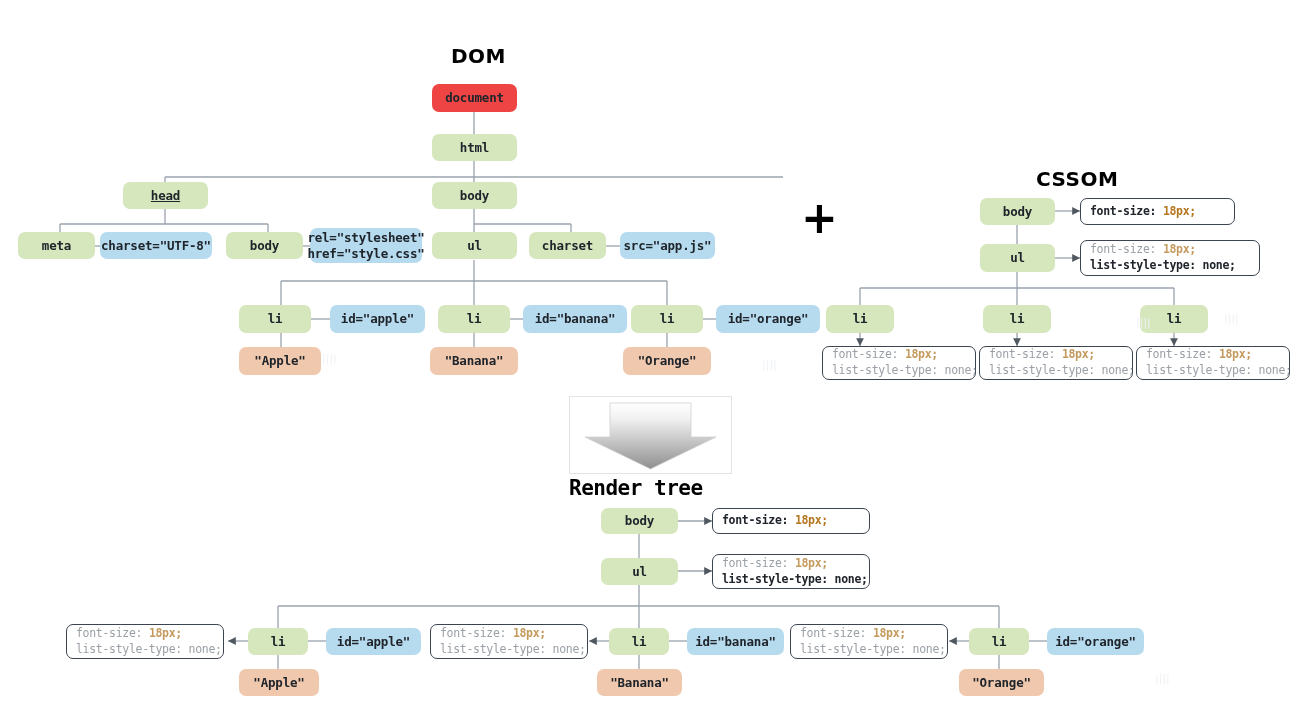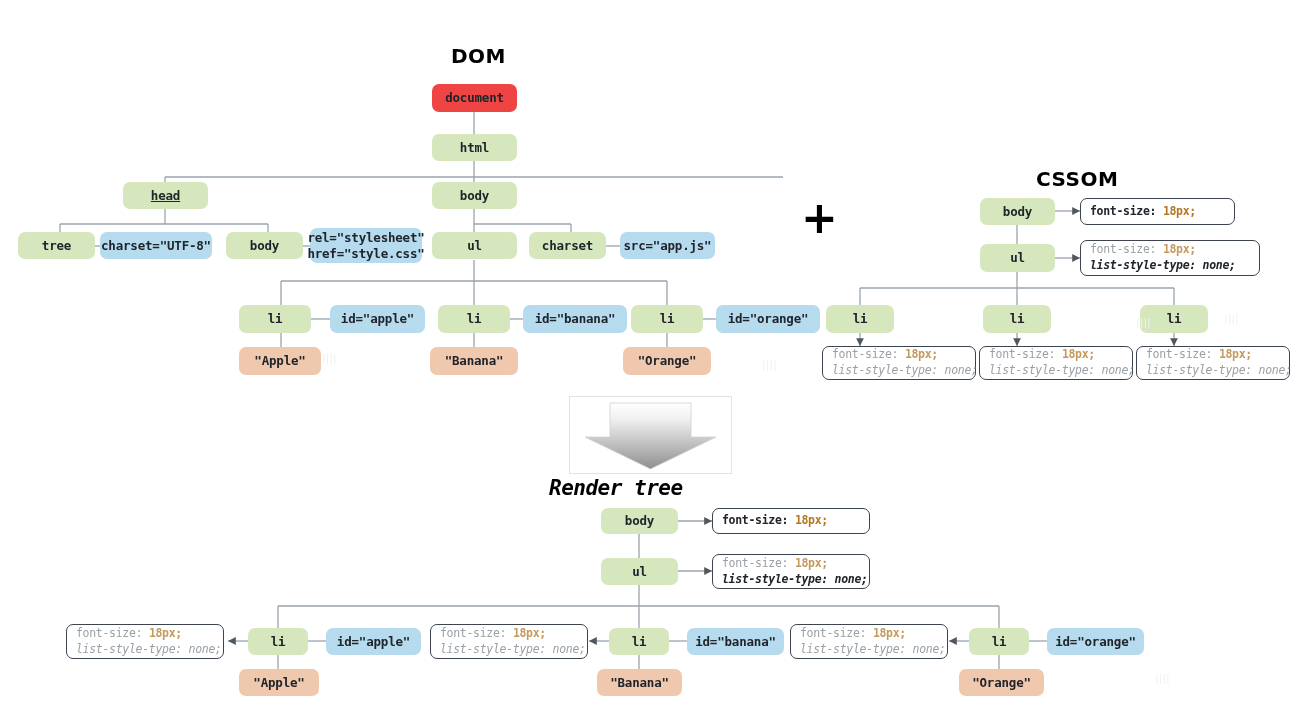--- a/index.html
+++ b/index.html
@@ -61,21 +61,21 @@
     padding: 4px 9px;
     display: flex;
     flex-direction: column;
     justify-content: center;
     white-space: pre;
   }
   .cssbox .prop        { color: #20252b; font-weight: bold; }
   .cssbox .prop.muted  { color: #9aa0a6; font-weight: normal; }
   .cssbox .val         { color: #b5761f; font-weight: bold; }
   .cssbox .val.muted   { color: #c49a5e; font-weight: bold; }
-  .cssbox .kw          { color: #20252b; font-weight: bold; font-style: italic; }
+  .cssbox .kw          { color: #20252b; font-weight: bold; }
   .cssbox .kw.muted    { color: #9aa0a6; font-weight: normal; }
 
   .heading {
     position: absolute;
     font-family: "DejaVu Sans", "Liberation Sans", sans-serif;
     font-weight: bold;
     font-size: 20px;
     letter-spacing: 0.5px;
     color: #000000;
     white-space: nowrap;
@@ -213,21 +213,21 @@
   <div class="heading" style="left:451px; top:44px;">DOM</div>
 
   <div class="node n-doc" style="left:432px; top:84px; width:85px; height:28px;">document</div>
 
   <div class="node n-el" style="left:432px; top:134px; width:85px; height:27px;">html</div>
 
   <div class="node n-el" style="left:123px; top:182px; width:85px; height:27px;text-decoration:underline;">head</div>
 
   <div class="node n-el" style="left:432px; top:182px; width:85px; height:27px;">body</div>
 
-  <div class="node n-el" style="left:18px; top:232px; width:77px; height:27px;">tree</div>
+  <div class="node n-el" style="left:18px; top:232px; width:77px; height:27px;">meta</div>
 
   <div class="node n-attr" style="left:100px; top:232px; width:112px; height:27px;">charset="UTF-8"</div>
 
   <div class="node n-el" style="left:226px; top:232px; width:77px; height:27px;">body</div>
 
   <div class="node n-attr" style="left:310px; top:228px; width:112px; height:35px; flex-direction:column; justify-content:center;">
     <span>rel="stylesheet"</span>
     <span>href="style.css"</span>
   </div>
 
@@ -290,21 +290,21 @@
         <linearGradient id="arrowgrad" x1="0" y1="0" x2="0" y2="1">
           <stop offset="0%" stop-color="#ffffff"></stop>
           <stop offset="25%" stop-color="#f0f0f0"></stop>
           <stop offset="100%" stop-color="#8f8f8f"></stop>
         </linearGradient>
       </defs>
       <path d="M40,6 L121,6 L121,40 L146,40 L80.5,72 L15,40 L40,40 Z" fill="url(#arrowgrad)" stroke="#cfcfcf" stroke-width="0.8"></path>
     </svg>
   </div>
 
-  <div class="heading-mono" style="left:549px; top:476px;font-style:italic;">Render tree</div>
+  <div class="heading-mono" style="left:569px; top:476px;">Render tree</div>
 
   <div class="node n-el" style="left:601px; top:508px; width:77px; height:26px;">body</div>
 
   <div class="cssbox" style="left:712px; top:508px; width:158px; height:26px;">
     <span><span class="prop">font-size: </span><span class="val">18px;</span></span>
   </div>
 
   <div class="node n-el" style="left:601px; top:558px; width:77px; height:27px;">ul</div>
 
   <div class="cssbox" style="left:712px; top:554px; width:158px; height:35px;">

